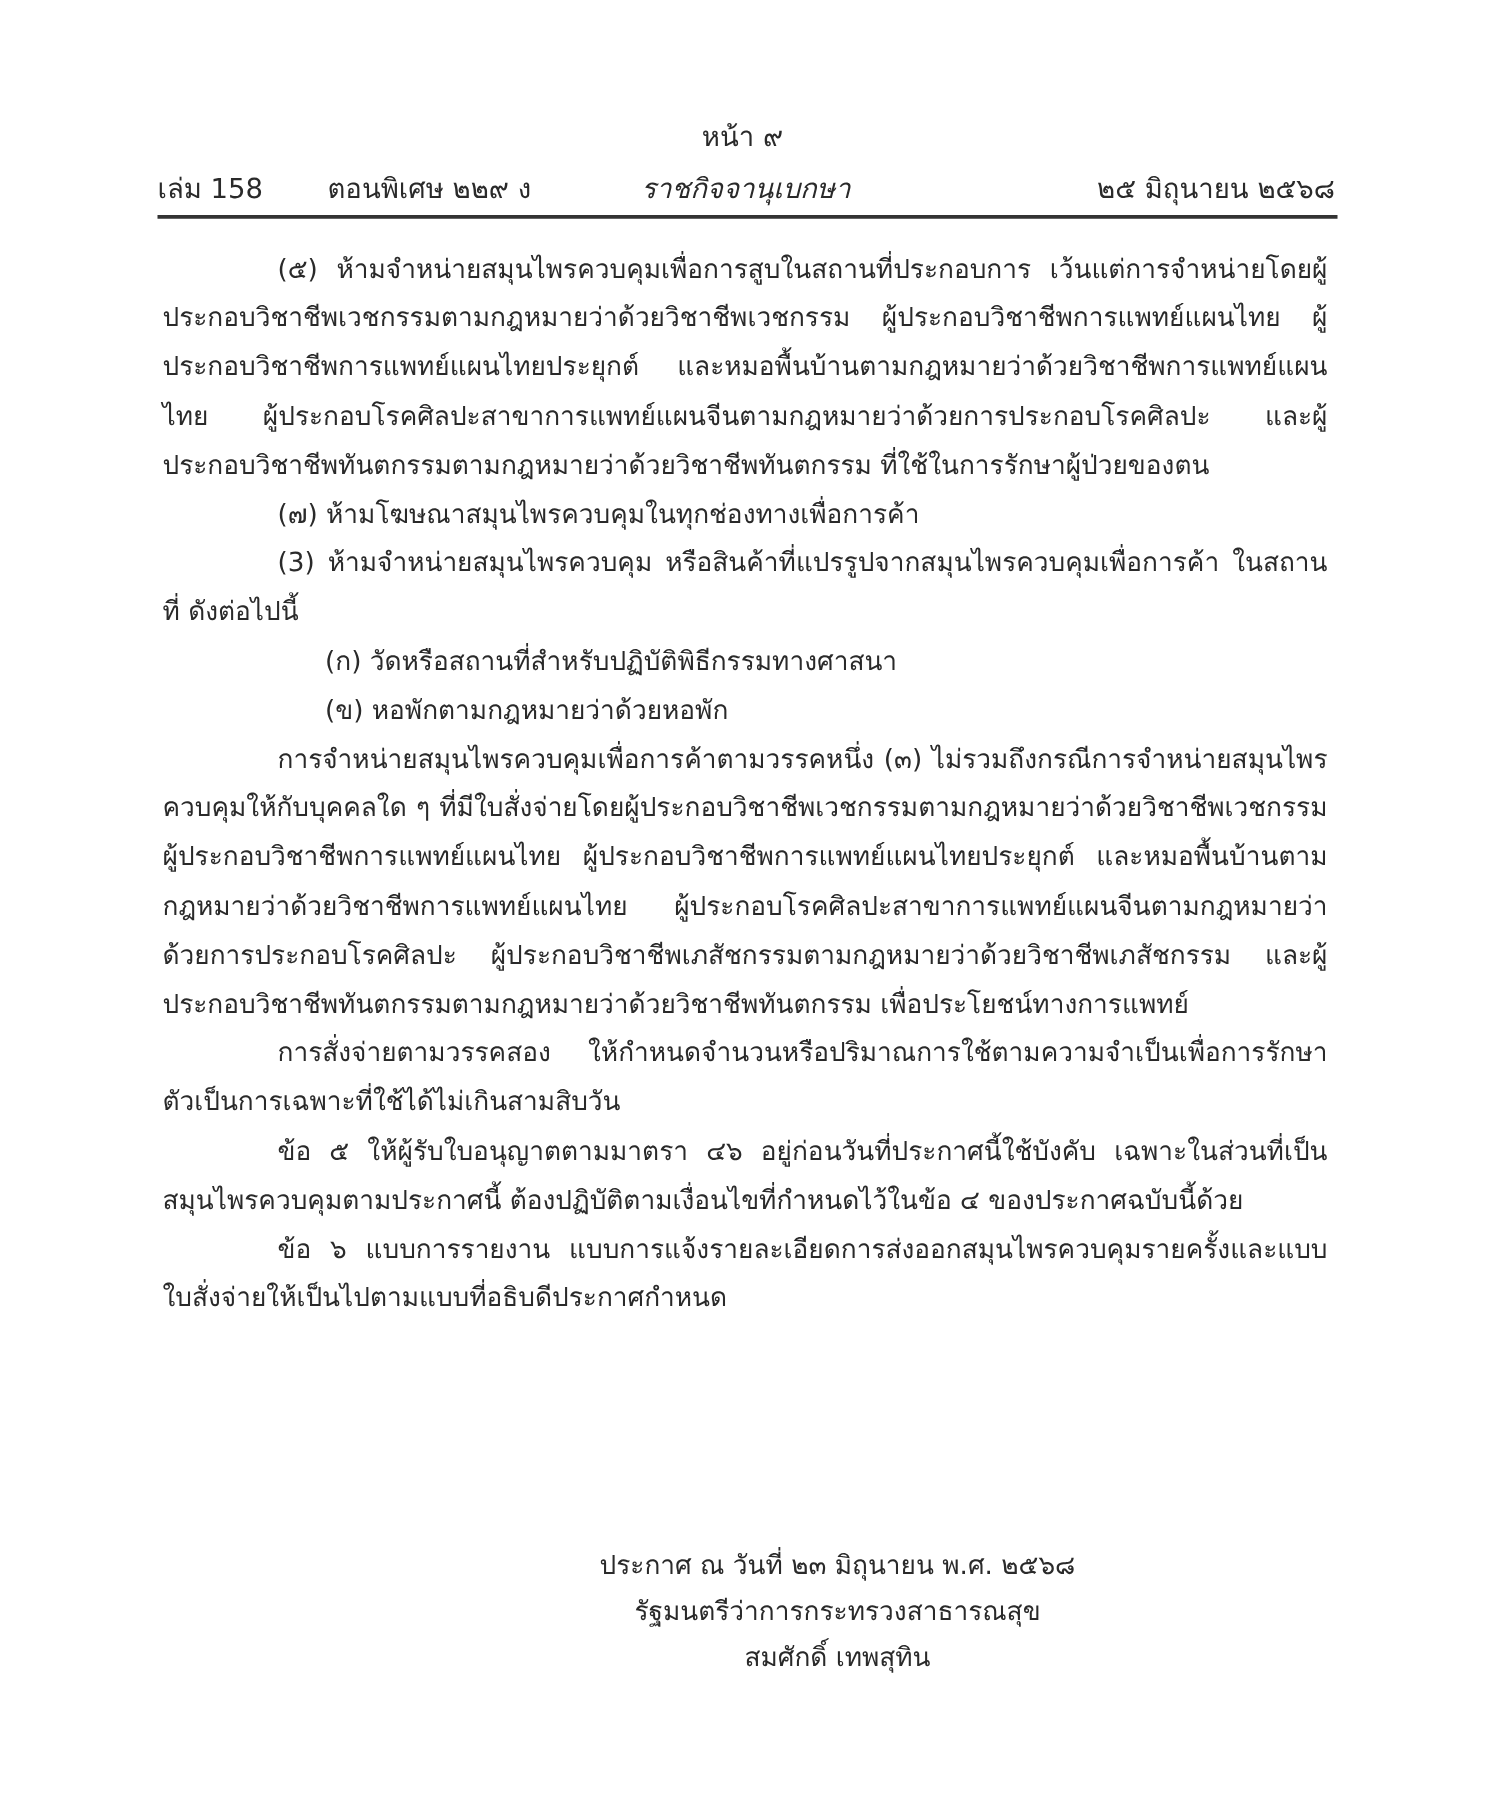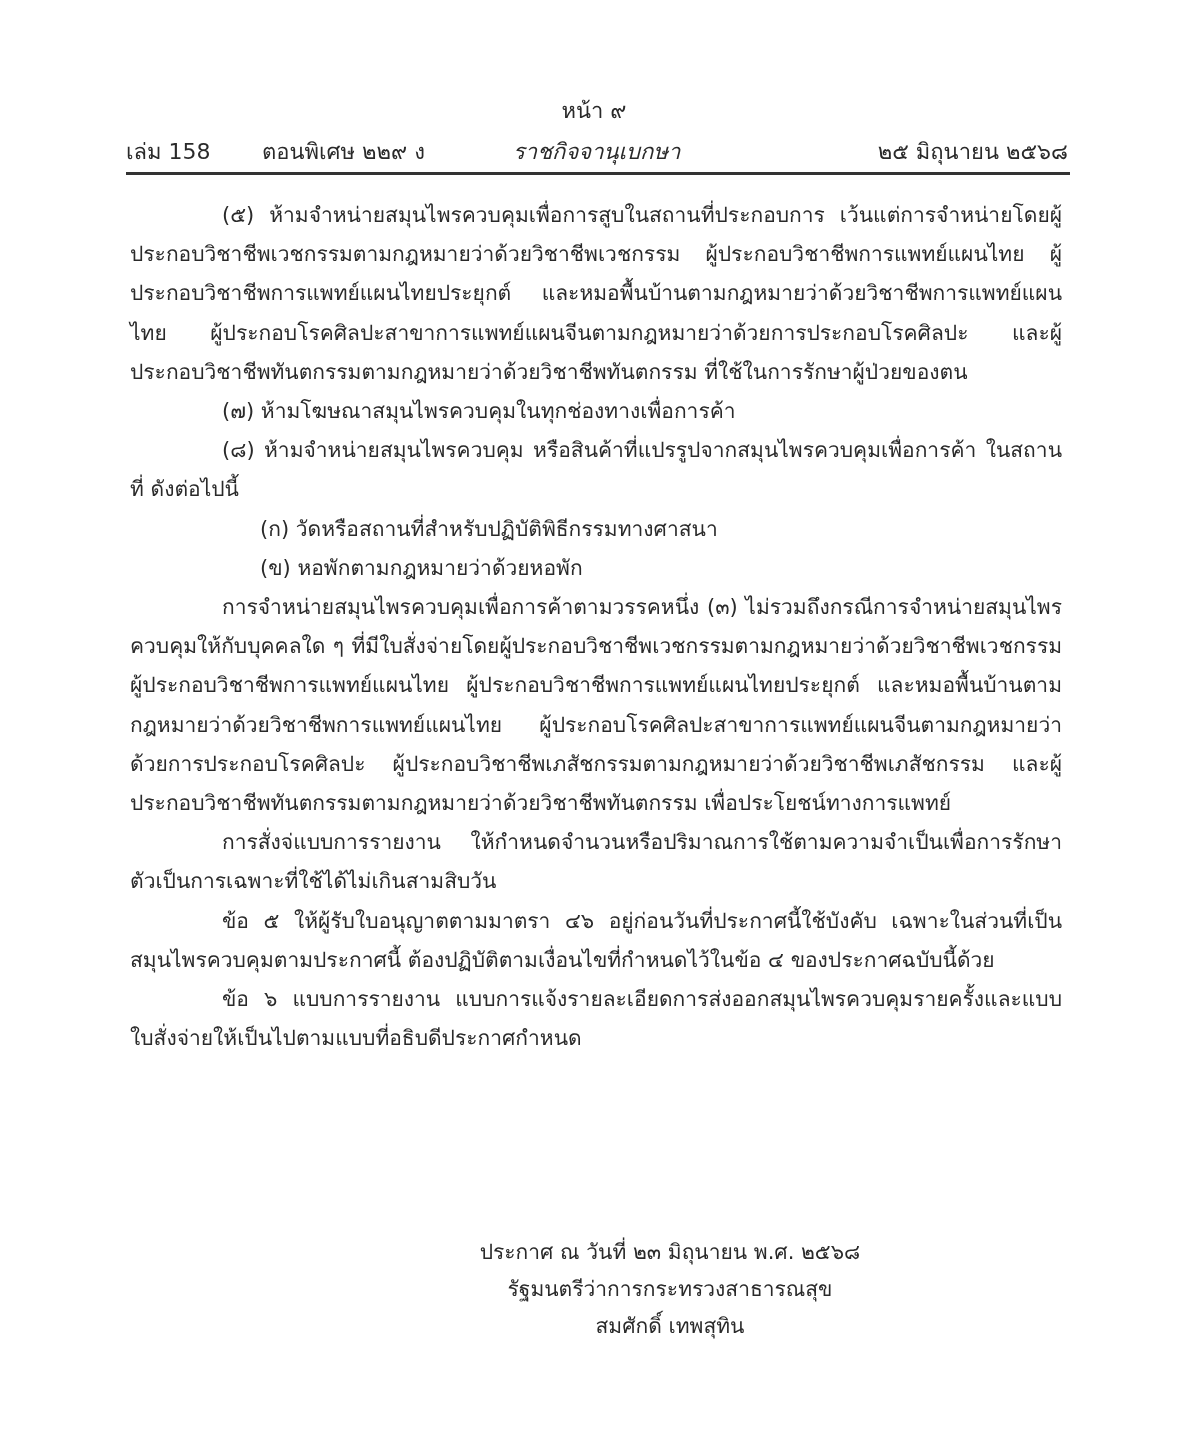--- a/index.html
+++ b/index.html
@@ -93,25 +93,25 @@
     <span style="left:136px;">ตอนพิเศษ ๒๒๙ ง</span>
     <span style="left:387px;font-style:italic;">ราชกิจจานุเบกษา</span>
     <span style="right:0;">๒๕ มิถุนายน ๒๕๖๘</span>
   </div>
 
   <div class="rule"></div>
 
   <div class="body-text">
     <p class="indent">(๕) ห้ามจำหน่ายสมุนไพรควบคุมเพื่อการสูบในสถานที่ประกอบการ เว้นแต่การจำหน่ายโดยผู้ประกอบวิชาชีพเวชกรรมตามกฎหมายว่าด้วยวิชาชีพเวชกรรม ผู้ประกอบวิชาชีพการแพทย์แผนไทย ผู้ประกอบวิชาชีพการแพทย์แผนไทยประยุกต์ และหมอพื้นบ้านตามกฎหมายว่าด้วยวิชาชีพการแพทย์แผนไทย ผู้ประกอบโรคศิลปะสาขาการแพทย์แผนจีนตามกฎหมายว่าด้วยการประกอบโรคศิลปะ และผู้ประกอบวิชาชีพทันตกรรมตามกฎหมายว่าด้วยวิชาชีพทันตกรรม ที่ใช้ในการรักษาผู้ป่วยของตน</p>
     <p class="indent">(๗) ห้ามโฆษณาสมุนไพรควบคุมในทุกช่องทางเพื่อการค้า</p>
-    <p class="indent">(๘) ห้ามจำหน่ายสมุนไพรควบคุม หรือสินค้าที่แปรรูปจากสมุนไพรควบคุมเพื่อการค้า ในสถานที่ ดังต่อไปนี้</p>
+    <p class="indent">(3) ห้ามจำหน่ายสมุนไพรควบคุม หรือสินค้าที่แปรรูปจากสมุนไพรควบคุมเพื่อการค้า ในสถานที่ ดังต่อไปนี้</p>
     <p class="sub-item">(ก) วัดหรือสถานที่สำหรับปฏิบัติพิธีกรรมทางศาสนา</p>
     <p class="sub-item">(ข) หอพักตามกฎหมายว่าด้วยหอพัก</p>
     <p class="indent">การจำหน่ายสมุนไพรควบคุมเพื่อการค้าตามวรรคหนึ่ง (๓) ไม่รวมถึงกรณีการจำหน่ายสมุนไพรควบคุมให้กับบุคคลใด ๆ ที่มีใบสั่งจ่ายโดยผู้ประกอบวิชาชีพเวชกรรมตามกฎหมายว่าด้วยวิชาชีพเวชกรรม ผู้ประกอบวิชาชีพการแพทย์แผนไทย ผู้ประกอบวิชาชีพการแพทย์แผนไทยประยุกต์ และหมอพื้นบ้านตามกฎหมายว่าด้วยวิชาชีพการแพทย์แผนไทย ผู้ประกอบโรคศิลปะสาขาการแพทย์แผนจีนตามกฎหมายว่าด้วยการประกอบโรคศิลปะ ผู้ประกอบวิชาชีพเภสัชกรรมตามกฎหมายว่าด้วยวิชาชีพเภสัชกรรม และผู้ประกอบวิชาชีพทันตกรรมตามกฎหมายว่าด้วยวิชาชีพทันตกรรม เพื่อประโยชน์ทางการแพทย์</p>
-    <p class="indent">การสั่งจ่แบบการรายงาน ให้กำหนดจำนวนหรือปริมาณการใช้ตามความจำเป็นเพื่อการรักษาตัวเป็นการเฉพาะที่ใช้ได้ไม่เกินสามสิบวัน</p>
+    <p class="indent">การสั่งจ่ายตามวรรคสอง ให้กำหนดจำนวนหรือปริมาณการใช้ตามความจำเป็นเพื่อการรักษาตัวเป็นการเฉพาะที่ใช้ได้ไม่เกินสามสิบวัน</p>
     <p class="indent">ข้อ ๕ ให้ผู้รับใบอนุญาตตามมาตรา ๔๖ อยู่ก่อนวันที่ประกาศนี้ใช้บังคับ เฉพาะในส่วนที่เป็นสมุนไพรควบคุมตามประกาศนี้ ต้องปฏิบัติตามเงื่อนไขที่กำหนดไว้ในข้อ ๔ ของประกาศฉบับนี้ด้วย</p>
     <p class="indent">ข้อ ๖ แบบการรายงาน แบบการแจ้งรายละเอียดการส่งออกสมุนไพรควบคุมรายครั้งและแบบใบสั่งจ่ายให้เป็นไปตามแบบที่อธิบดีประกาศกำหนด</p>
   </div>
 
   <div class="signature">
     <div>ประกาศ ณ วันที่ ๒๓ มิถุนายน พ.ศ. ๒๕๖๘</div>
     <div>รัฐมนตรีว่าการกระทรวงสาธารณสุข</div>
     <div>สมศักดิ์ เทพสุทิน</div>
   </div>
 

